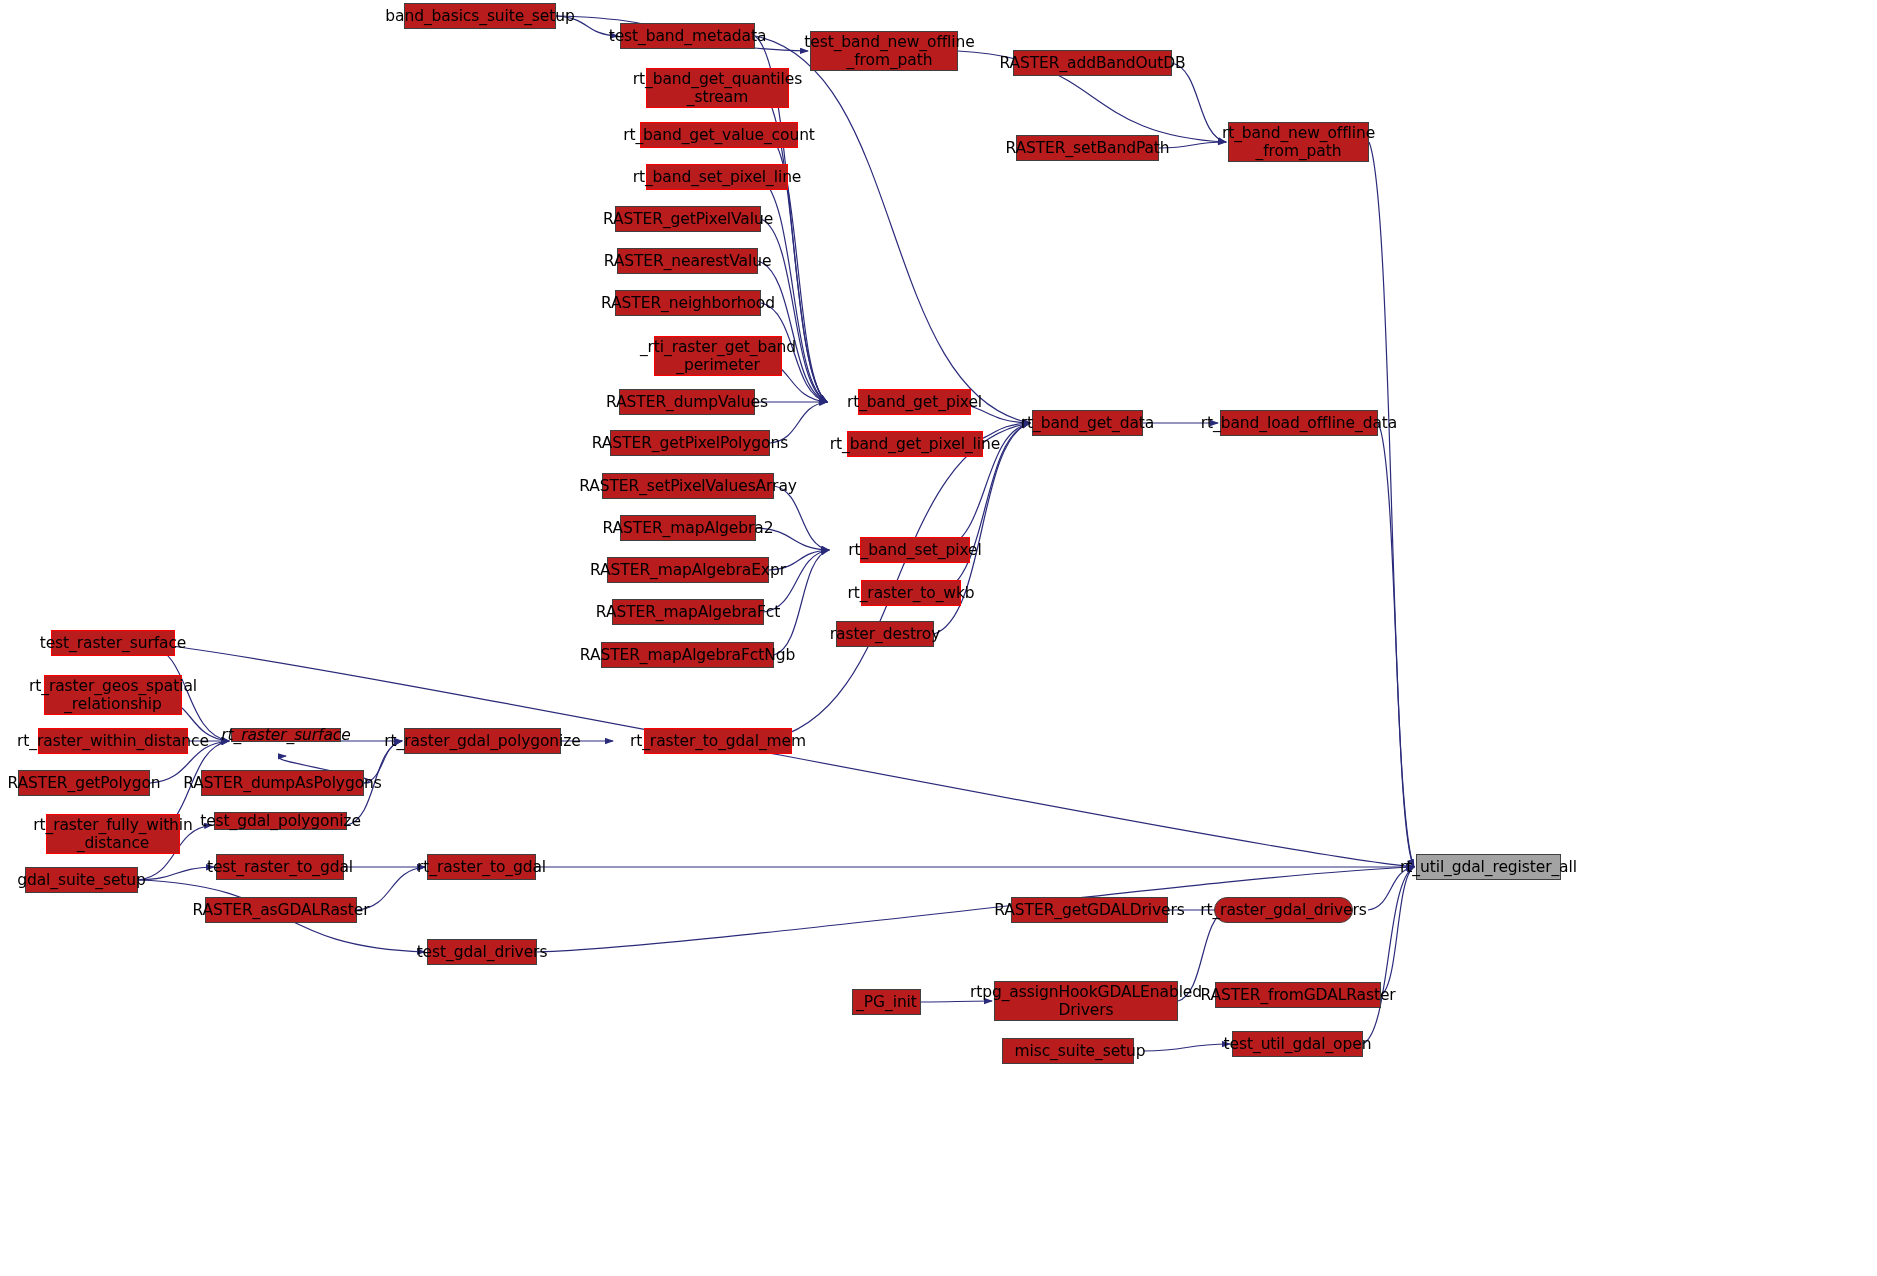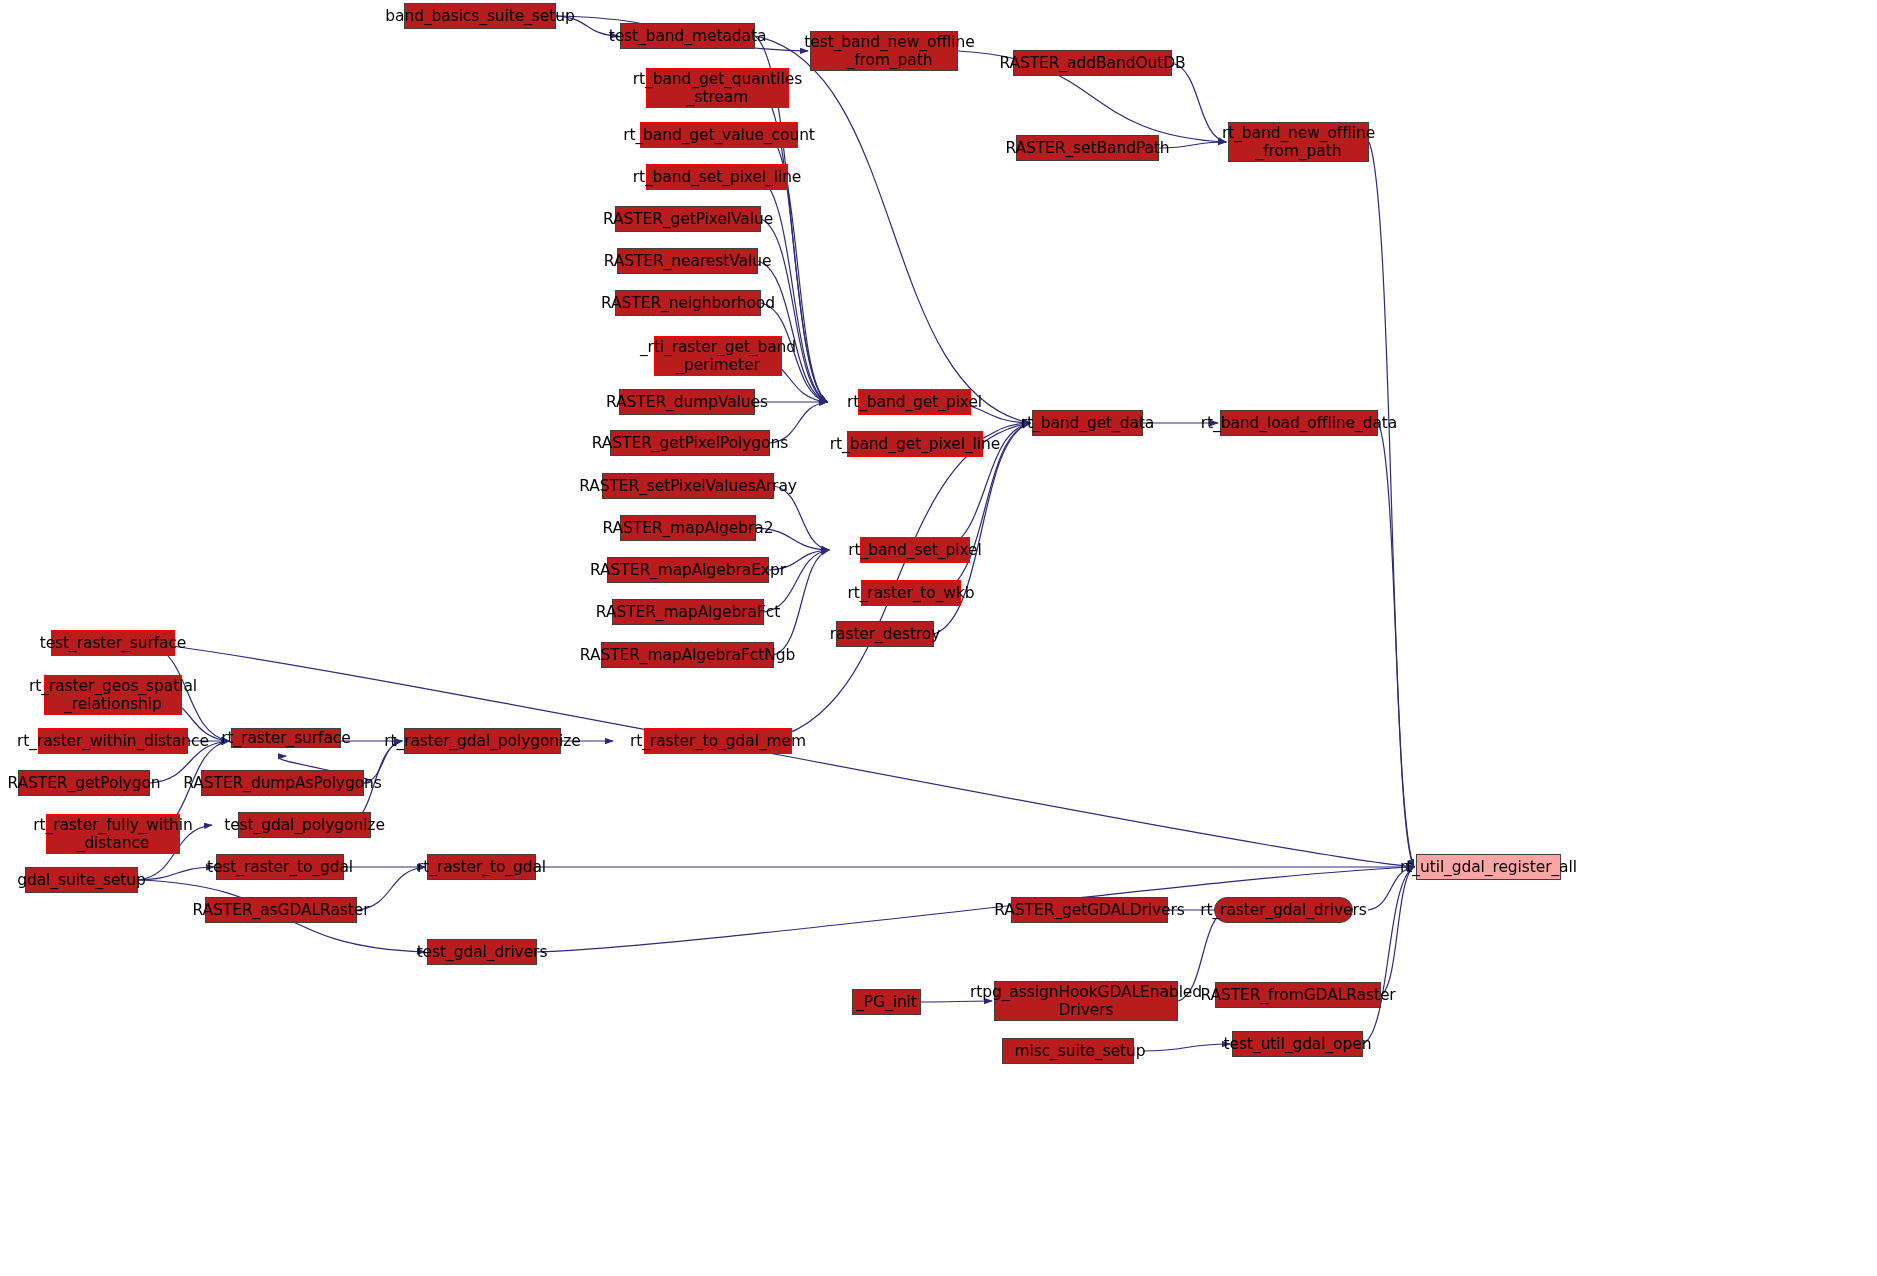--- a/index.html
+++ b/index.html
@@ -16,21 +16,21 @@
     background:#b91c1c;
     border:1px solid #404040;
     color:#000000;
     font-size:15.5px;
     line-height:1.18;
     letter-spacing:-0.1px;
     white-space:pre-line;
     padding:0 4px;
   }
   .node.red{border-color:#ff0000;margin-left:29px;}
-  .node.current{background:#fca5a5;border-color:#404040;}
+  .node.current{background:#a3a3a3;border-color:#404040;}
 </style>
 </head>
 <body>
 
 <div id="canvas">
   <svg class="edges" id="edge-layer" viewBox="0 0 1877 1276">
     <defs>
       <marker id="arrow" markerWidth="9" markerHeight="9" refX="8" refY="3.2" orient="auto" markerUnits="userSpaceOnUse">
         <path d="M0,0 L9,3.2 L0,6.4 z" fill="#2a2a7a"></path>
       </marker>
@@ -126,23 +126,23 @@
       <div class="node" style="left: 1032px; top: 410px; width: 111px; height: 26px;">rt_band_get_data</div>
       <div class="node" style="left: 1220px; top: 410px; width: 158px; height: 26px;">rt_band_load_offline_data</div>
       <div class="node red" style="left: 22px; top: 630px; width: 124px; height: 26px;">test_raster_surface</div>
       <div class="node red" style="left: 15px; top: 675px; width: 138px; height: 40px;">rt_raster_geos_spatial
 _relationship</div>
       <div class="node red" style="left: 9px; top: 728px; width: 150px; height: 26px;">rt_raster_within_distance</div>
       <div class="node" style="left: 18px; top: 770px; width: 132px; height: 26px;">RASTER_getPolygon</div>
       <div class="node red" style="left: 17px; top: 814px; width: 134px; height: 40px;">rt_raster_fully_within
 _distance</div>
       <div class="node" style="left: 25px; top: 867px; width: 113px; height: 26px;">gdal_suite_setup</div>
-      <div class="node" style="left: 231px; top: 728px; width: 110px; height: 20px;">rt_raster_surface</div>
+      <div class="node" style="left: 231px; top: 728px; width: 110px; height: 14px; font-style: italic;">rt_raster_surface</div>
       <div class="node" style="left: 201px; top: 770px; width: 163px; height: 26px;">RASTER_dumpAsPolygons</div>
-      <div class="node" style="left: 214px; top: 812px; width: 133px; height: 26px; margin-left: 24px;">test_gdal_polygonize</div>
+      <div class="node" style="left: 214px; top: 812px; width: 133px; height: 18px;">test_gdal_polygonize</div>
       <div class="node" style="left: 216px; top: 854px; width: 128px; height: 26px;">test_raster_to_gdal</div>
       <div class="node" style="left: 205px; top: 897px; width: 152px; height: 26px;">RASTER_asGDALRaster</div>
       <div class="node" style="left: 427px; top: 939px; width: 110px; height: 26px;">test_gdal_drivers</div>
       <div class="node" style="left: 404px; top: 728px; width: 157px; height: 26px;">rt_raster_gdal_polygonize</div>
       <div class="node red" style="left: 615px; top: 728px; width: 148px; height: 26px;">rt_raster_to_gdal_mem</div>
       <div class="node" style="left: 427px; top: 854px; width: 109px; height: 26px;">rt_raster_to_gdal</div>
       <div class="node" style="left: 1011px; top: 897px; width: 157px; height: 26px;">RASTER_getGDALDrivers</div>
       <div class="node" style="left: 1214px; top: 897px; width: 139px; height: 26px; border-radius: 13px;">rt_raster_gdal_drivers</div>
       <div class="node" style="left: 852px; top: 989px; width: 69px; height: 26px;">_PG_init</div>
       <div class="node" style="left: 994px; top: 981px; width: 184px; height: 40px;">rtpg_assignHookGDALEnabled

